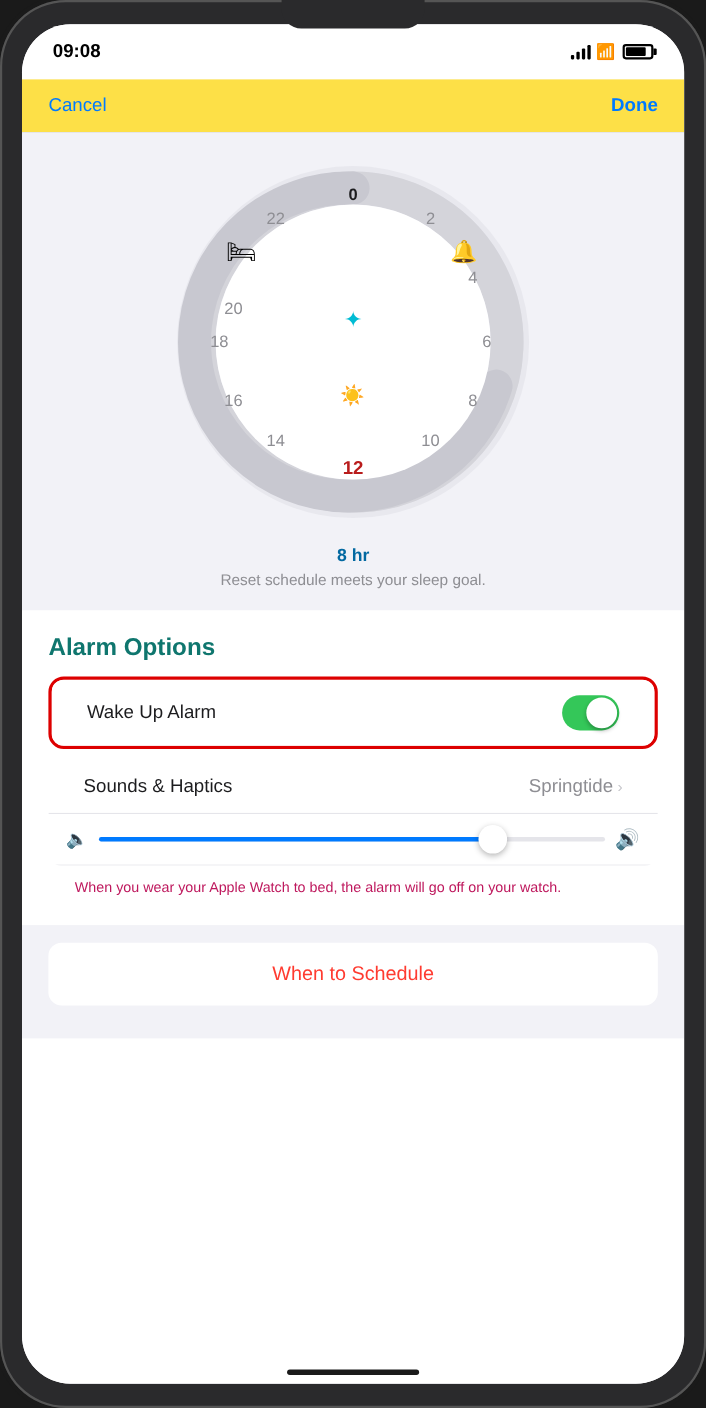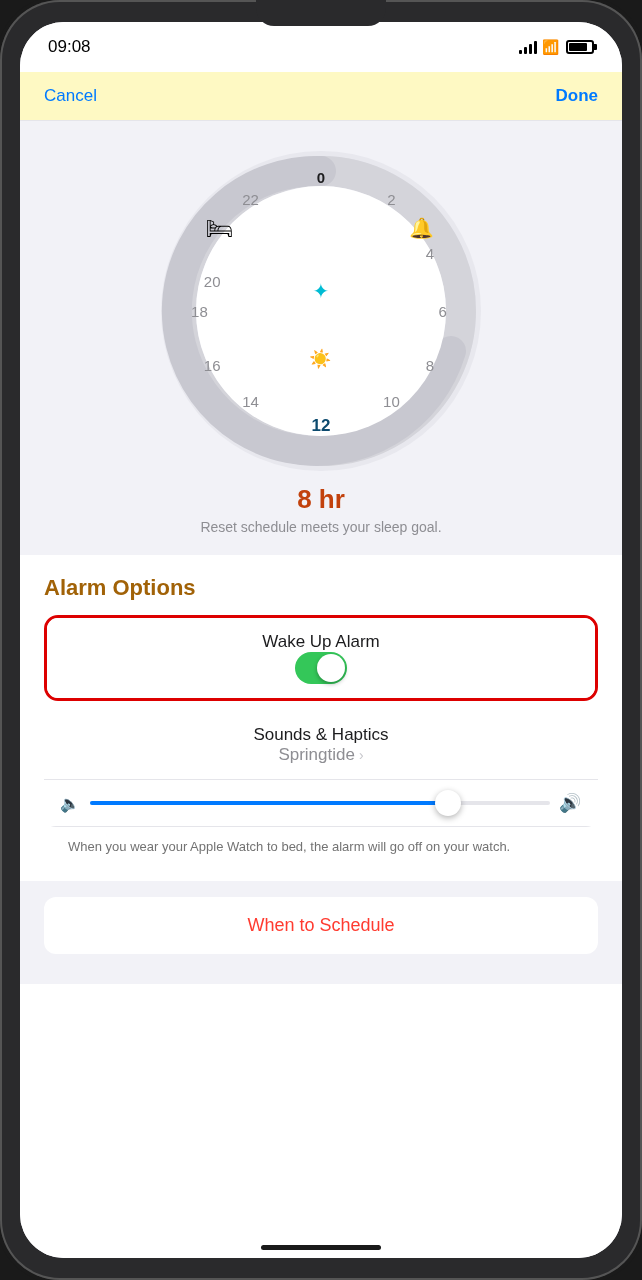--- a/index.html
+++ b/index.html
@@ -41,21 +41,21 @@
       background: white;
       height: 50px;
       display: flex;
       align-items: center;
       justify-content: space-between;
       padding: 0 28px;
     }
 
     .status-time {
       font-size: 17px;
-      font-weight: 400;
+      font-weight: 700;
       color: #000;
     }
 
     .status-icons {
       display: flex;
       align-items: center;
       gap: 6px;
     }
 
     .signal-bars {
@@ -113,21 +113,21 @@
       overflow-y: auto;
       overflow-x: hidden;
     }
 
     
     .nav-bar {
       display: flex;
       justify-content: space-between;
       align-items: center;
       padding: 14px 24px;
-      background: #fef9c3;
+      background: #fde047;
       border-bottom: 1px solid #e5e5ea;
     }
 
     .nav-cancel {
       color: #007aff;
       font-size: 17px;
       font-weight: 400;
       cursor: pointer;
     }
 
@@ -205,55 +205,54 @@
     .clock-center-sun {
       position: absolute;
       color: #ffc107;
       font-size: 18px;
       top: 64%;
       left: 50%;
       transform: translate(-50%, -50%);
     }
 
     .sleep-duration {
-      font-size: 26px;
+      font-size: 16px;
       font-weight: 600;
-      color: #c2410c;
-      margin-top: 3px;
+      color: #0369a1;
+      margin-top: 16px;
     }
 
     .sleep-subtitle {
       font-size: 14px;
       color: #8e8e93;
       margin-top: 4px;
     }
 
     
     .alarm-options-section {
       background: white;
       padding: 20px 24px 10px;
       margin-top: 0;
     }
 
     .section-title {
       font-size: 22px;
       font-weight: 700;
-      color: #a16207;
+      color: #0f766e;
       margin-bottom: 14px;
     }
 
     .option-row {
       display: flex;
       align-items: center;
       justify-content: space-between;
       padding: 14px 32px;
       background: white;
       border-bottom: 1px solid #e5e5ea;
       position: relative;
-      flex-direction: column;
     }
 
     .option-row:last-child {
       border-bottom: none;
     }
 
     .option-label {
       font-size: 17px;
       color: #1c1c1e;
     }
@@ -343,21 +342,21 @@
       background: white;
       box-shadow: 0 2px 6px rgba(0,0,0,0.3);
       top: 50%;
       left: 78%;
       transform: translate(-50%, -50%);
     }
 
     
     .watch-note {
       font-size: 13px;
-      color: #737373;
+      color: #be185d;
       padding: 10px 24px 14px;
       line-height: 1.5;
       background: white;
     }
 
     
     .reset-section {
       padding: 16px 24px 30px;
       background: #f2f2f7;
     }
@@ -455,21 +454,21 @@
             <span class="clock-num" style="top:15%; left:72%;">2</span>
 
             <span class="clock-num" style="top:32%; left:84%;">4</span>
 
             <span class="clock-num" style="top:50%; left:88%;">6</span>
 
             <span class="clock-num" style="top:67%; left:84%;">8</span>
 
             <span class="clock-num" style="top:78%; left:72%;">10</span>
 
-            <span class="clock-num" style="top:86%; left:50%; font-weight:600; color:#0c4a6e; font-size:17px;">12</span>
+            <span class="clock-num" style="top:86%; left:50%; font-weight:600; color:#b91c1c; font-size:17px;">12</span>
 
             <span class="clock-num" style="top:78%; left:28%;">14</span>
 
             <span class="clock-num" style="top:67%; left:16%;">16</span>
 
             <span class="clock-num" style="top:50%; left:12%;">18</span>
 
             <span class="clock-num" style="top:32%; left:16%;margin-top:28px;">20</span>
 
             <span class="clock-num" style="top:15%; left:28%;">22</span>

